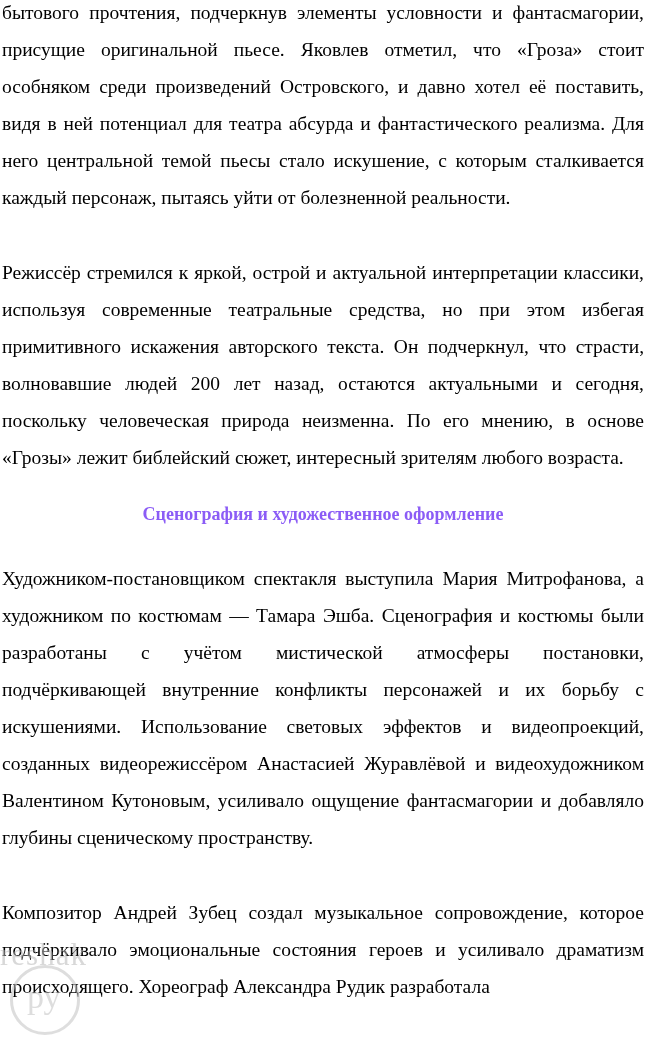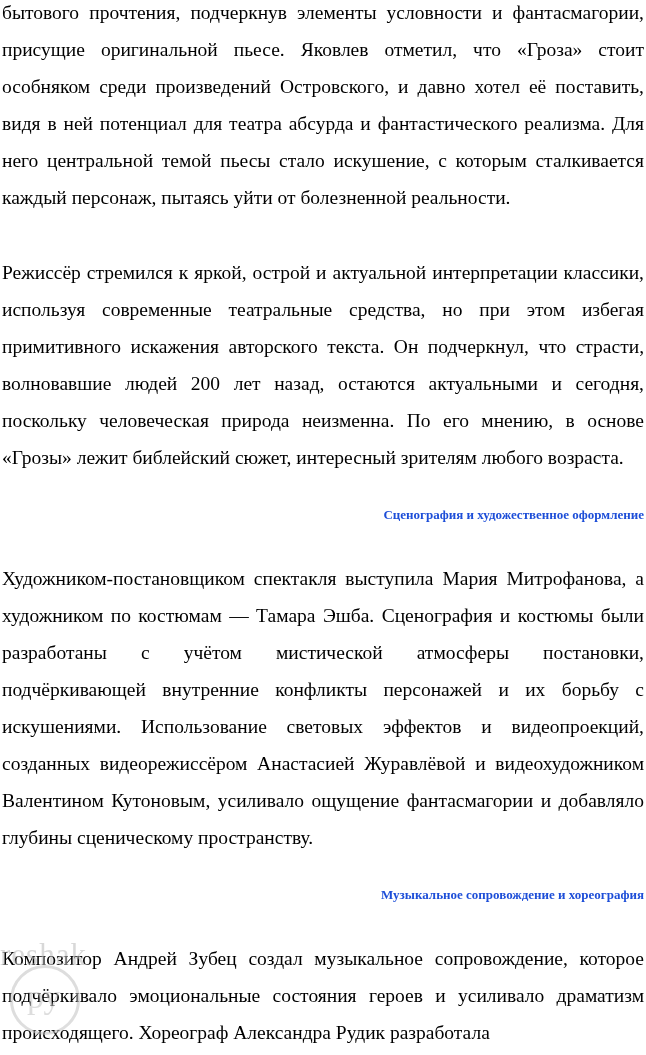--- a/index.html
+++ b/index.html
@@ -33,26 +33,26 @@
     hyphens: none;
   }
   .para.first {
     margin-top: -6px;
   }
   .para + .para {
     margin-top: 38px;
   }
   h2.heading {
     font-family: "Liberation Serif", serif;
-    font-size: 13px;
+    font-size: 18px;
     line-height: 37px;
     font-weight: bold;
     margin: 20px 0 0 0;
-    text-align: right;
-    color: #1d4ed8;
+    text-align: center;
+    color: #8b5cf6;
   }
   h2.heading + .para {
     margin-top: 27px;
   }
   .watermark {
     position: absolute;
     left: -6px;
     bottom: 2px;
     width: 180px;
     height: 120px;
@@ -95,21 +95,20 @@
 <div class="page">
 
   <p class="para first">бытового прочтения, подчеркнув элементы условности и фантасмагории, присущие оригинальной пьесе. Яковлев отметил, что «Гроза» стоит особняком среди произведений Островского, и давно хотел её поставить, видя в ней потенциал для театра абсурда и фантастического реализма. Для него центральной темой пьесы стало искушение, с которым сталкивается каждый персонаж, пытаясь уйти от болезненной реальности.</p>
 
   <p class="para">Режиссёр стремился к яркой, острой и актуальной интерпретации классики, используя современные театральные средства, но при этом избегая примитивного искажения авторского текста. Он подчеркнул, что страсти, волновавшие людей 200 лет назад, остаются актуальными и сегодня, поскольку человеческая природа неизменна. По его мнению, в основе «Грозы» лежит библейский сюжет, интересный зрителям любого возраста.</p>
 
   <h2 class="heading">Сценография и художественное оформление</h2>
 
   <p class="para">Художником-постановщиком спектакля выступила Мария Митрофанова, а художником по костюмам — Тамара Эшба. Сценография и костюмы были разработаны с учётом мистической атмосферы постановки, подчёркивающей внутренние конфликты персонажей и их борьбу с искушениями. Использование световых эффектов и видеопроекций, созданных видеорежиссёром Анастасией Журавлёвой и видеохудожником Валентином Кутоновым, усиливало ощущение фантасмагории и добавляло глубины сценическому пространству.</p>
 
-  <h2 class="heading">Музыкальное сопровождение и хореография</h2>
 
   <p class="para">Композитор Андрей Зубец создал музыкальное сопровождение, которое подчёркивало эмоциональные состояния героев и усиливало драматизм происходящего. Хореограф Александра Рудик разработала</p>
 
   <div class="watermark">
     <div class="wm-text">reshak</div>
     <div class="wm-circle">
       <div class="wm-circle-inner">ру</div>
     </div>
   </div>
 

